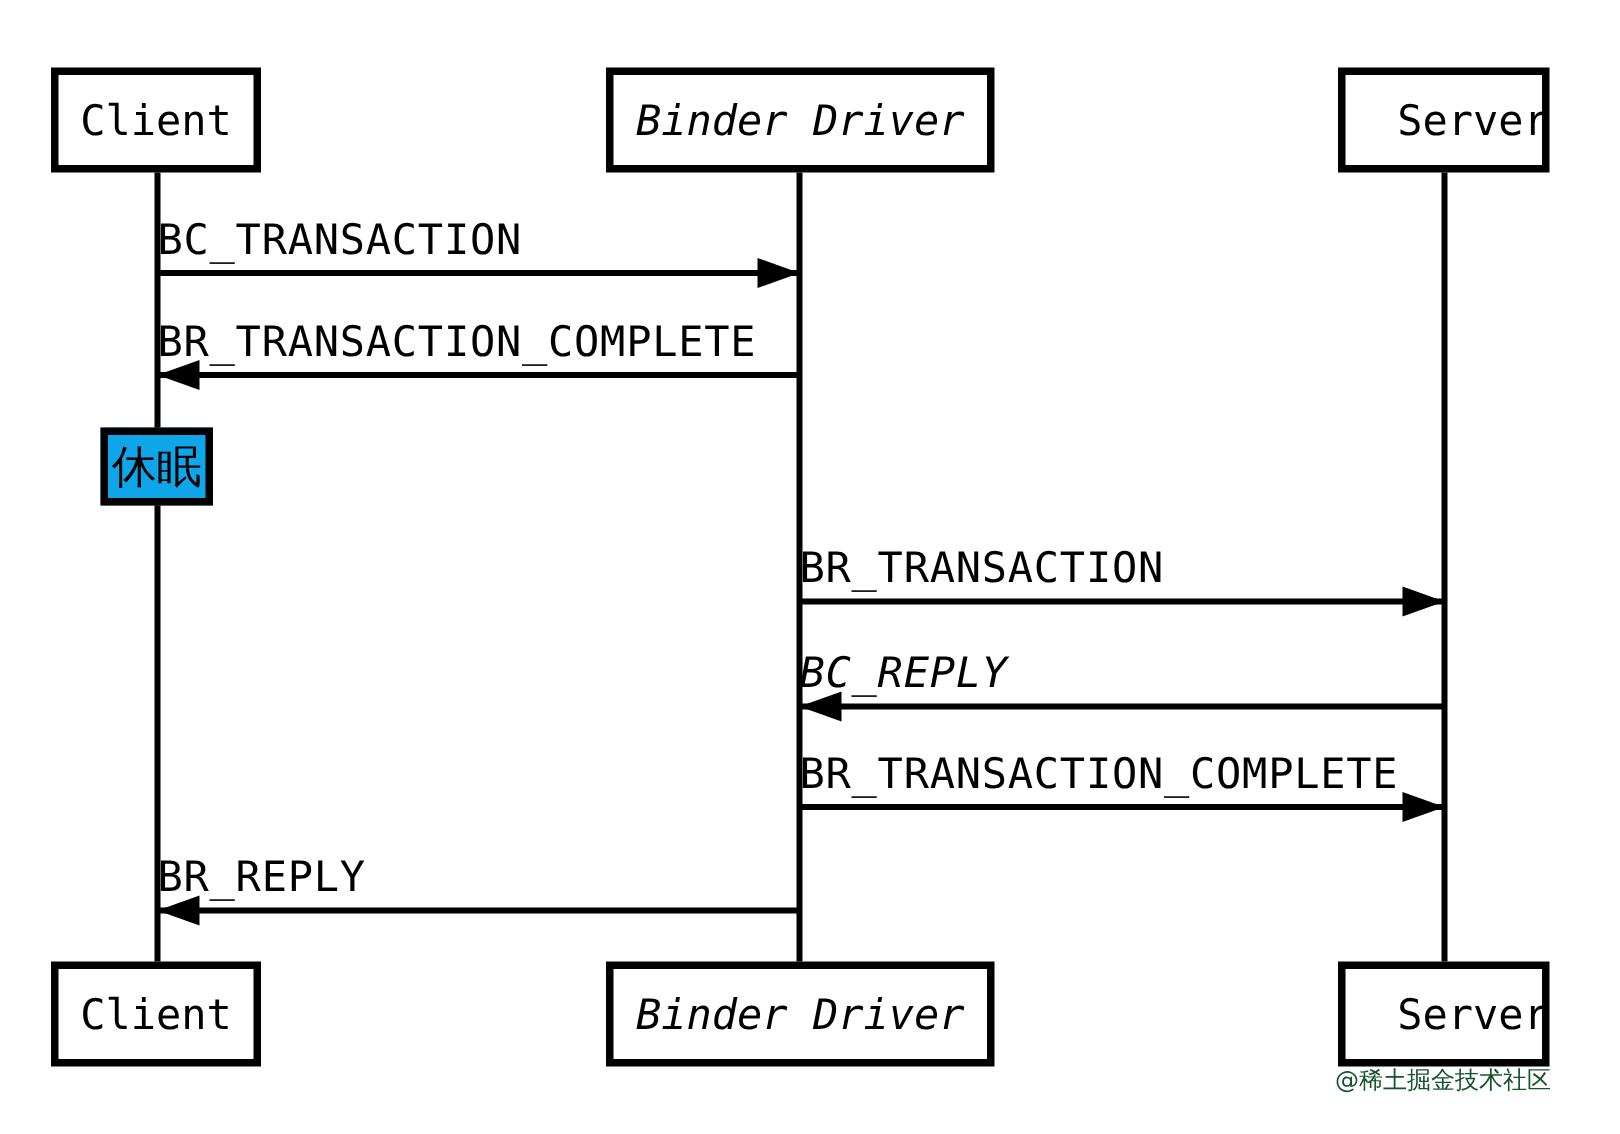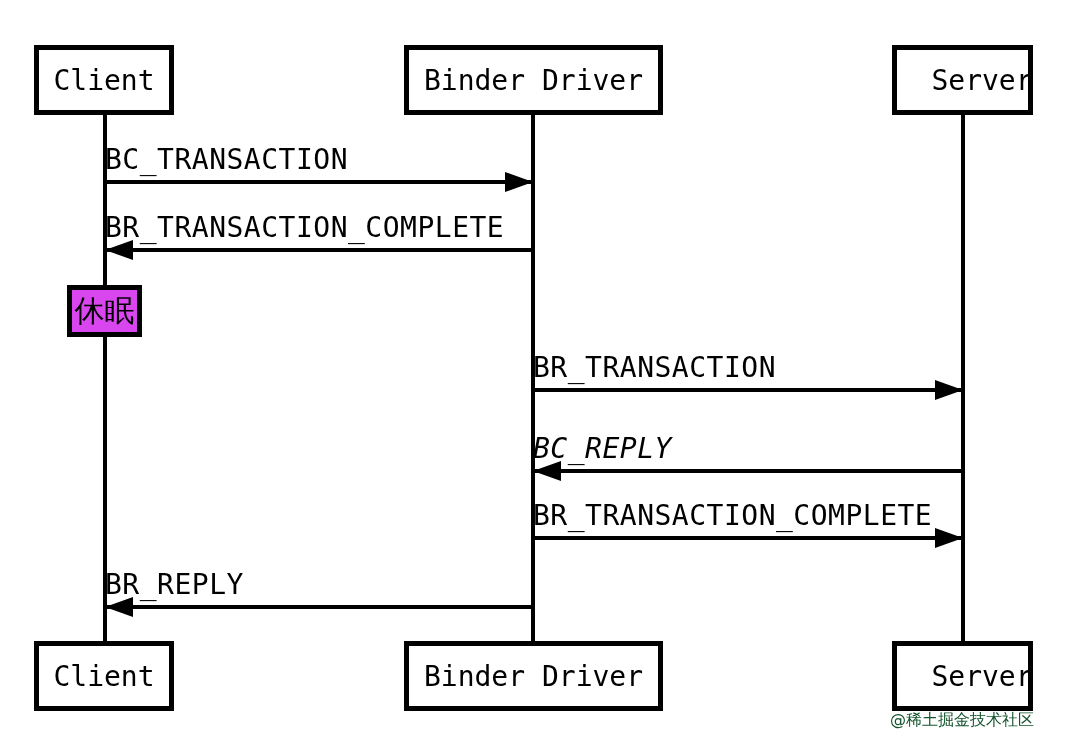--- a/index.html
+++ b/index.html
@@ -36,21 +36,21 @@
     display: flex;
     align-items: center;
     justify-content: center;
     font-size: 28px;
     white-space: nowrap;
     z-index: 3;
   }
   .actor.row-top { top: 45px; }
   .actor.row-bottom { top: 641px; }
   .actor.col-client { left: 34px;  width: 140px; }
-  .actor.col-binder { left: 404px; width: 259px; }
+  .actor.col-binder { left: 404px; width: 259px; font-style: italic; }
   .actor.col-server { left: 892px; width: 141px; padding-left: 39px; }
 
   
   .msg { position: absolute; height: 4px; z-index: 2; }
   .msg .line { position: absolute; left: 0; top: 0; width: 100%; height: 4px; background: #000; }
   .msg .lbl {
     position: absolute;
     left: 0;
     bottom: 8px;
     width: 100%;
@@ -63,35 +63,35 @@
     top: -8px;
     width: 0; height: 0;
     border-top: 10px solid transparent;
     border-bottom: 10px solid transparent;
   }
   .msg .head.r { right: 0; border-left: 28px solid #000; }
   .msg .head.l { left: 0;  border-right: 28px solid #000; }
 
   .msg.m1 { left: 105px; width: 428px; top: 180px; }
   .msg.m2 { left: 105px; width: 428px; top: 248px; }
-  .msg.m3 { left: 533px; width: 430px; top: 388px; }
+  .msg.m3 { left: 533px; width: 430px; top: 399px; }
   .msg.m4 { left: 533px; width: 430px; top: 469px; font-style: italic; }
   .msg.m5 { left: 533px; width: 430px; top: 536px; }
   .msg.m6 { left: 105px; width: 428px; top: 605px; }
 
   
   .note {
     position: absolute;
     left: 67px;
     top: 285px;
     width: 75px;
     height: 52px;
     box-sizing: border-box;
     border: 5px solid #000;
-    background: #d946ef;
+    background: #0ea5e9;
     display: flex;
     align-items: center;
     justify-content: center;
     font-size: 30px;
     font-family: "DejaVu Sans", sans-serif;
     z-index: 4;
   }
 
   
   .watermark {

